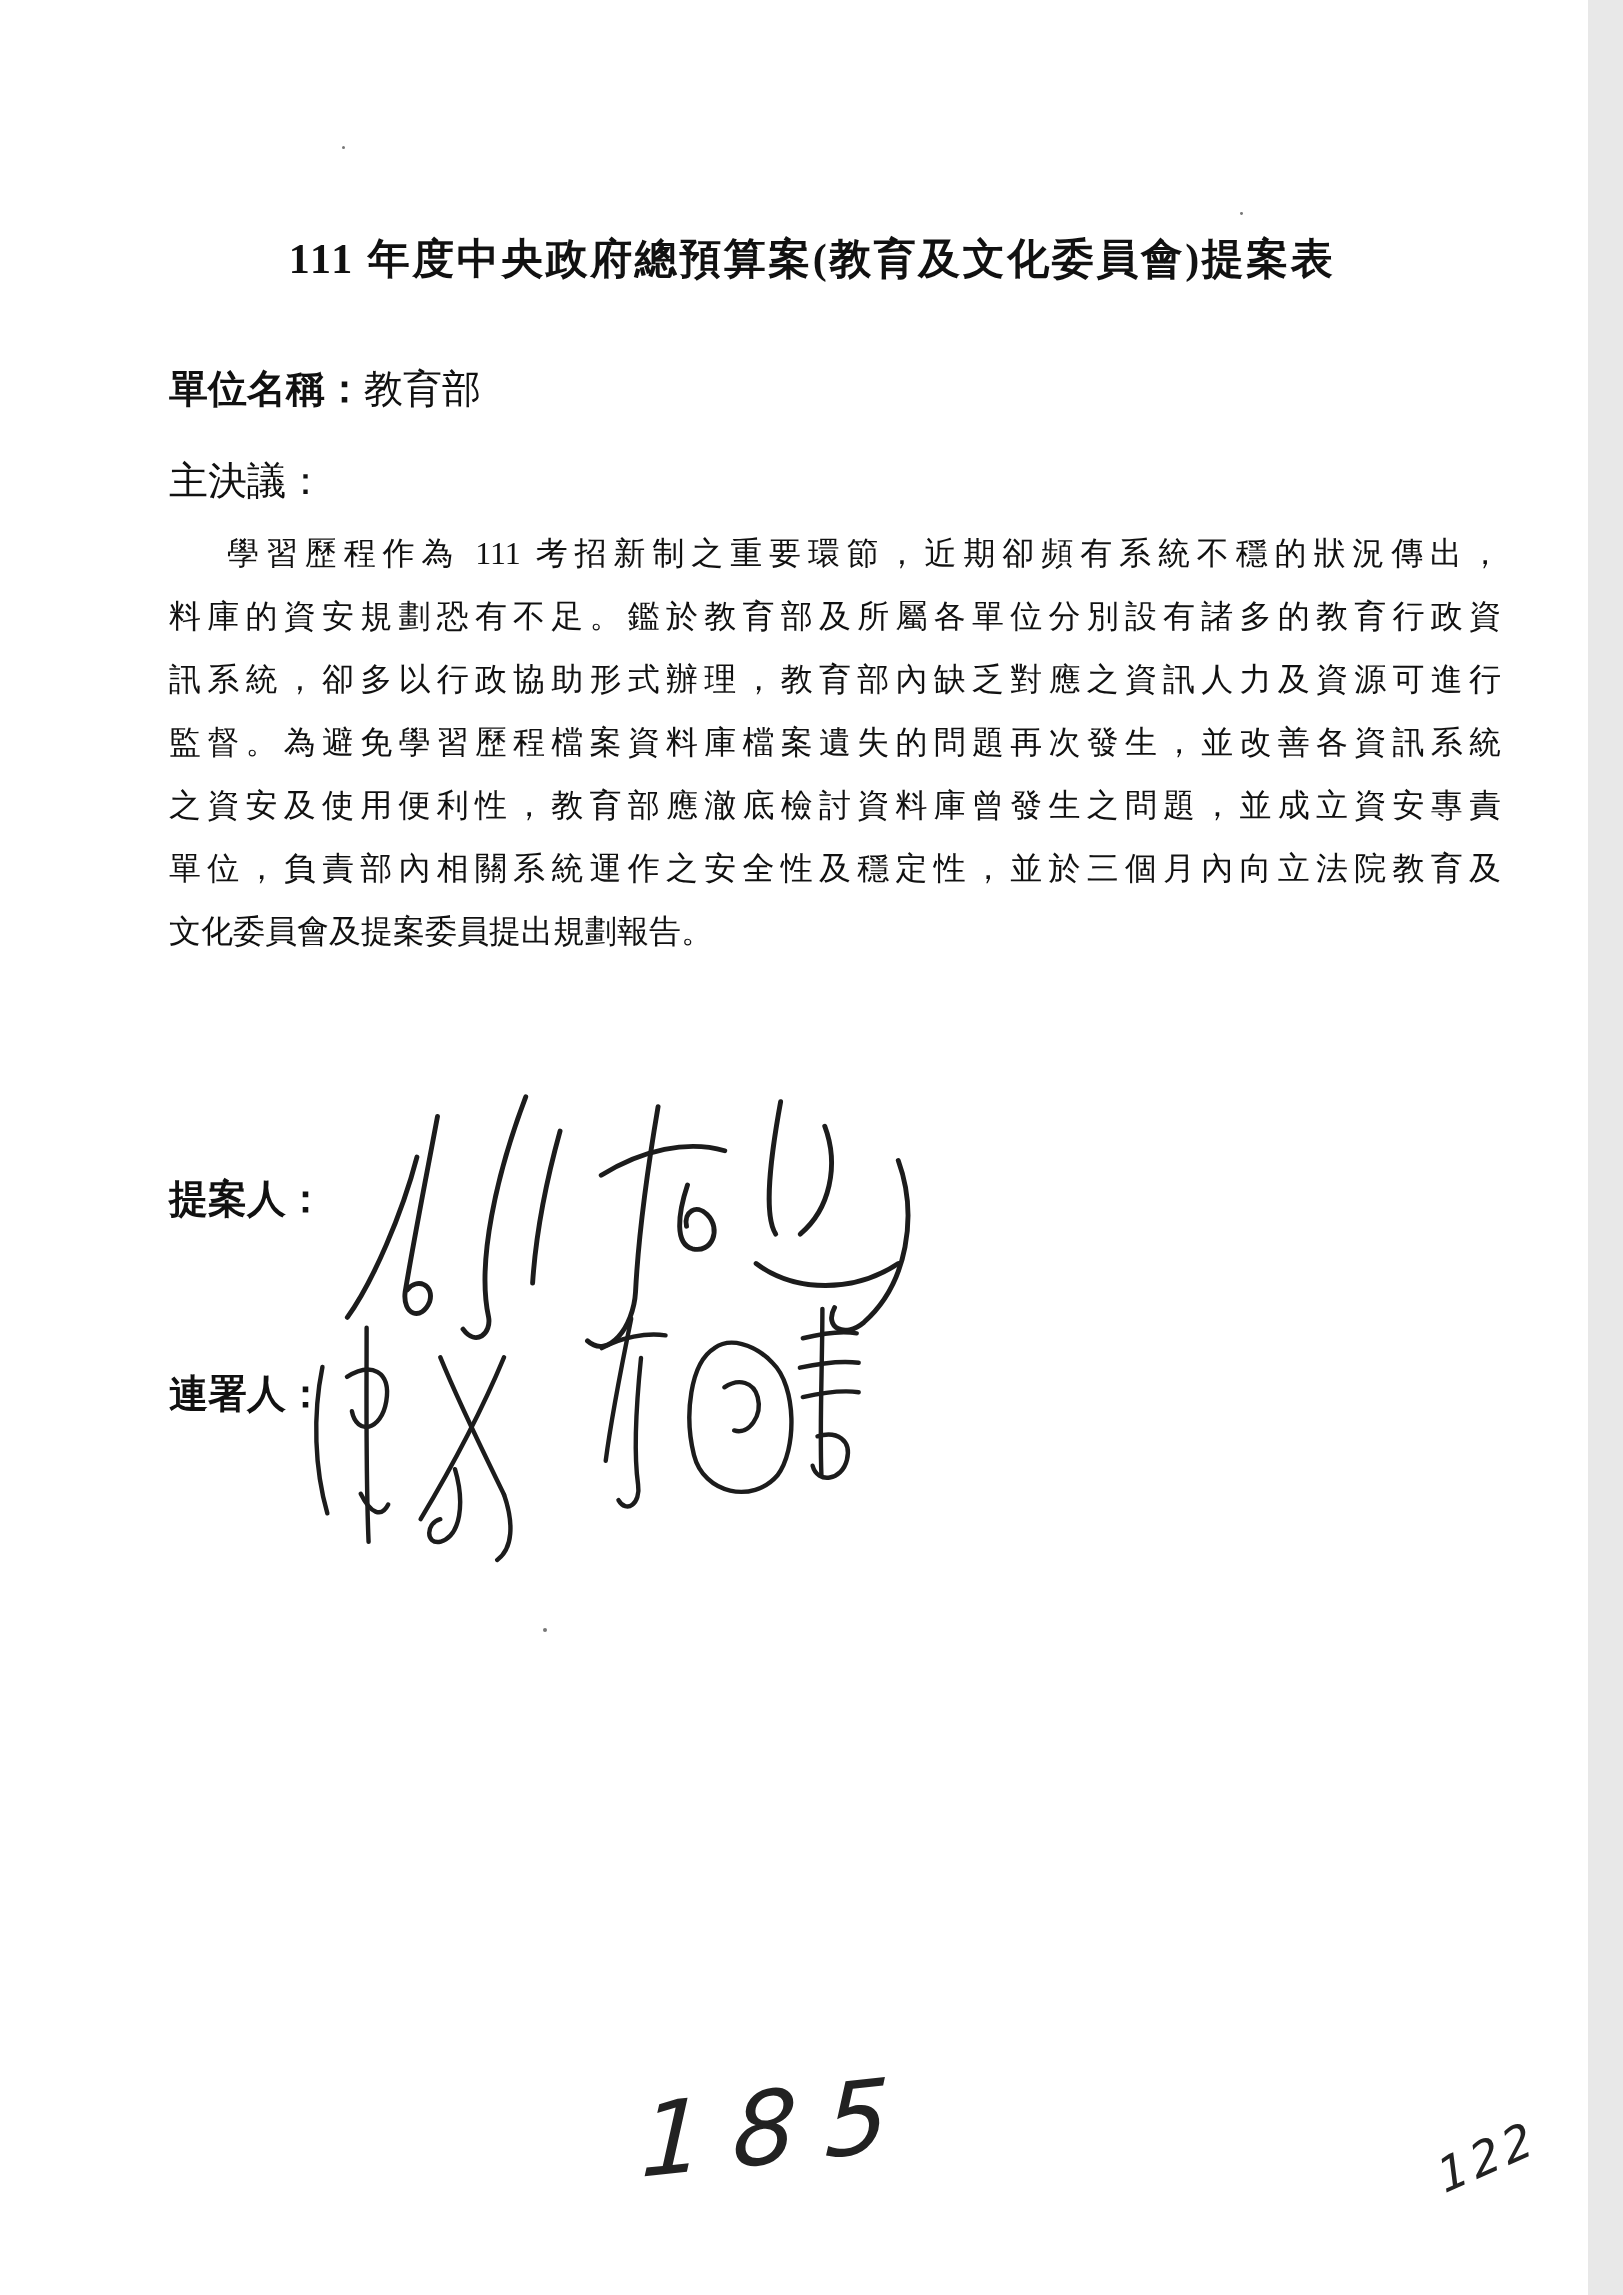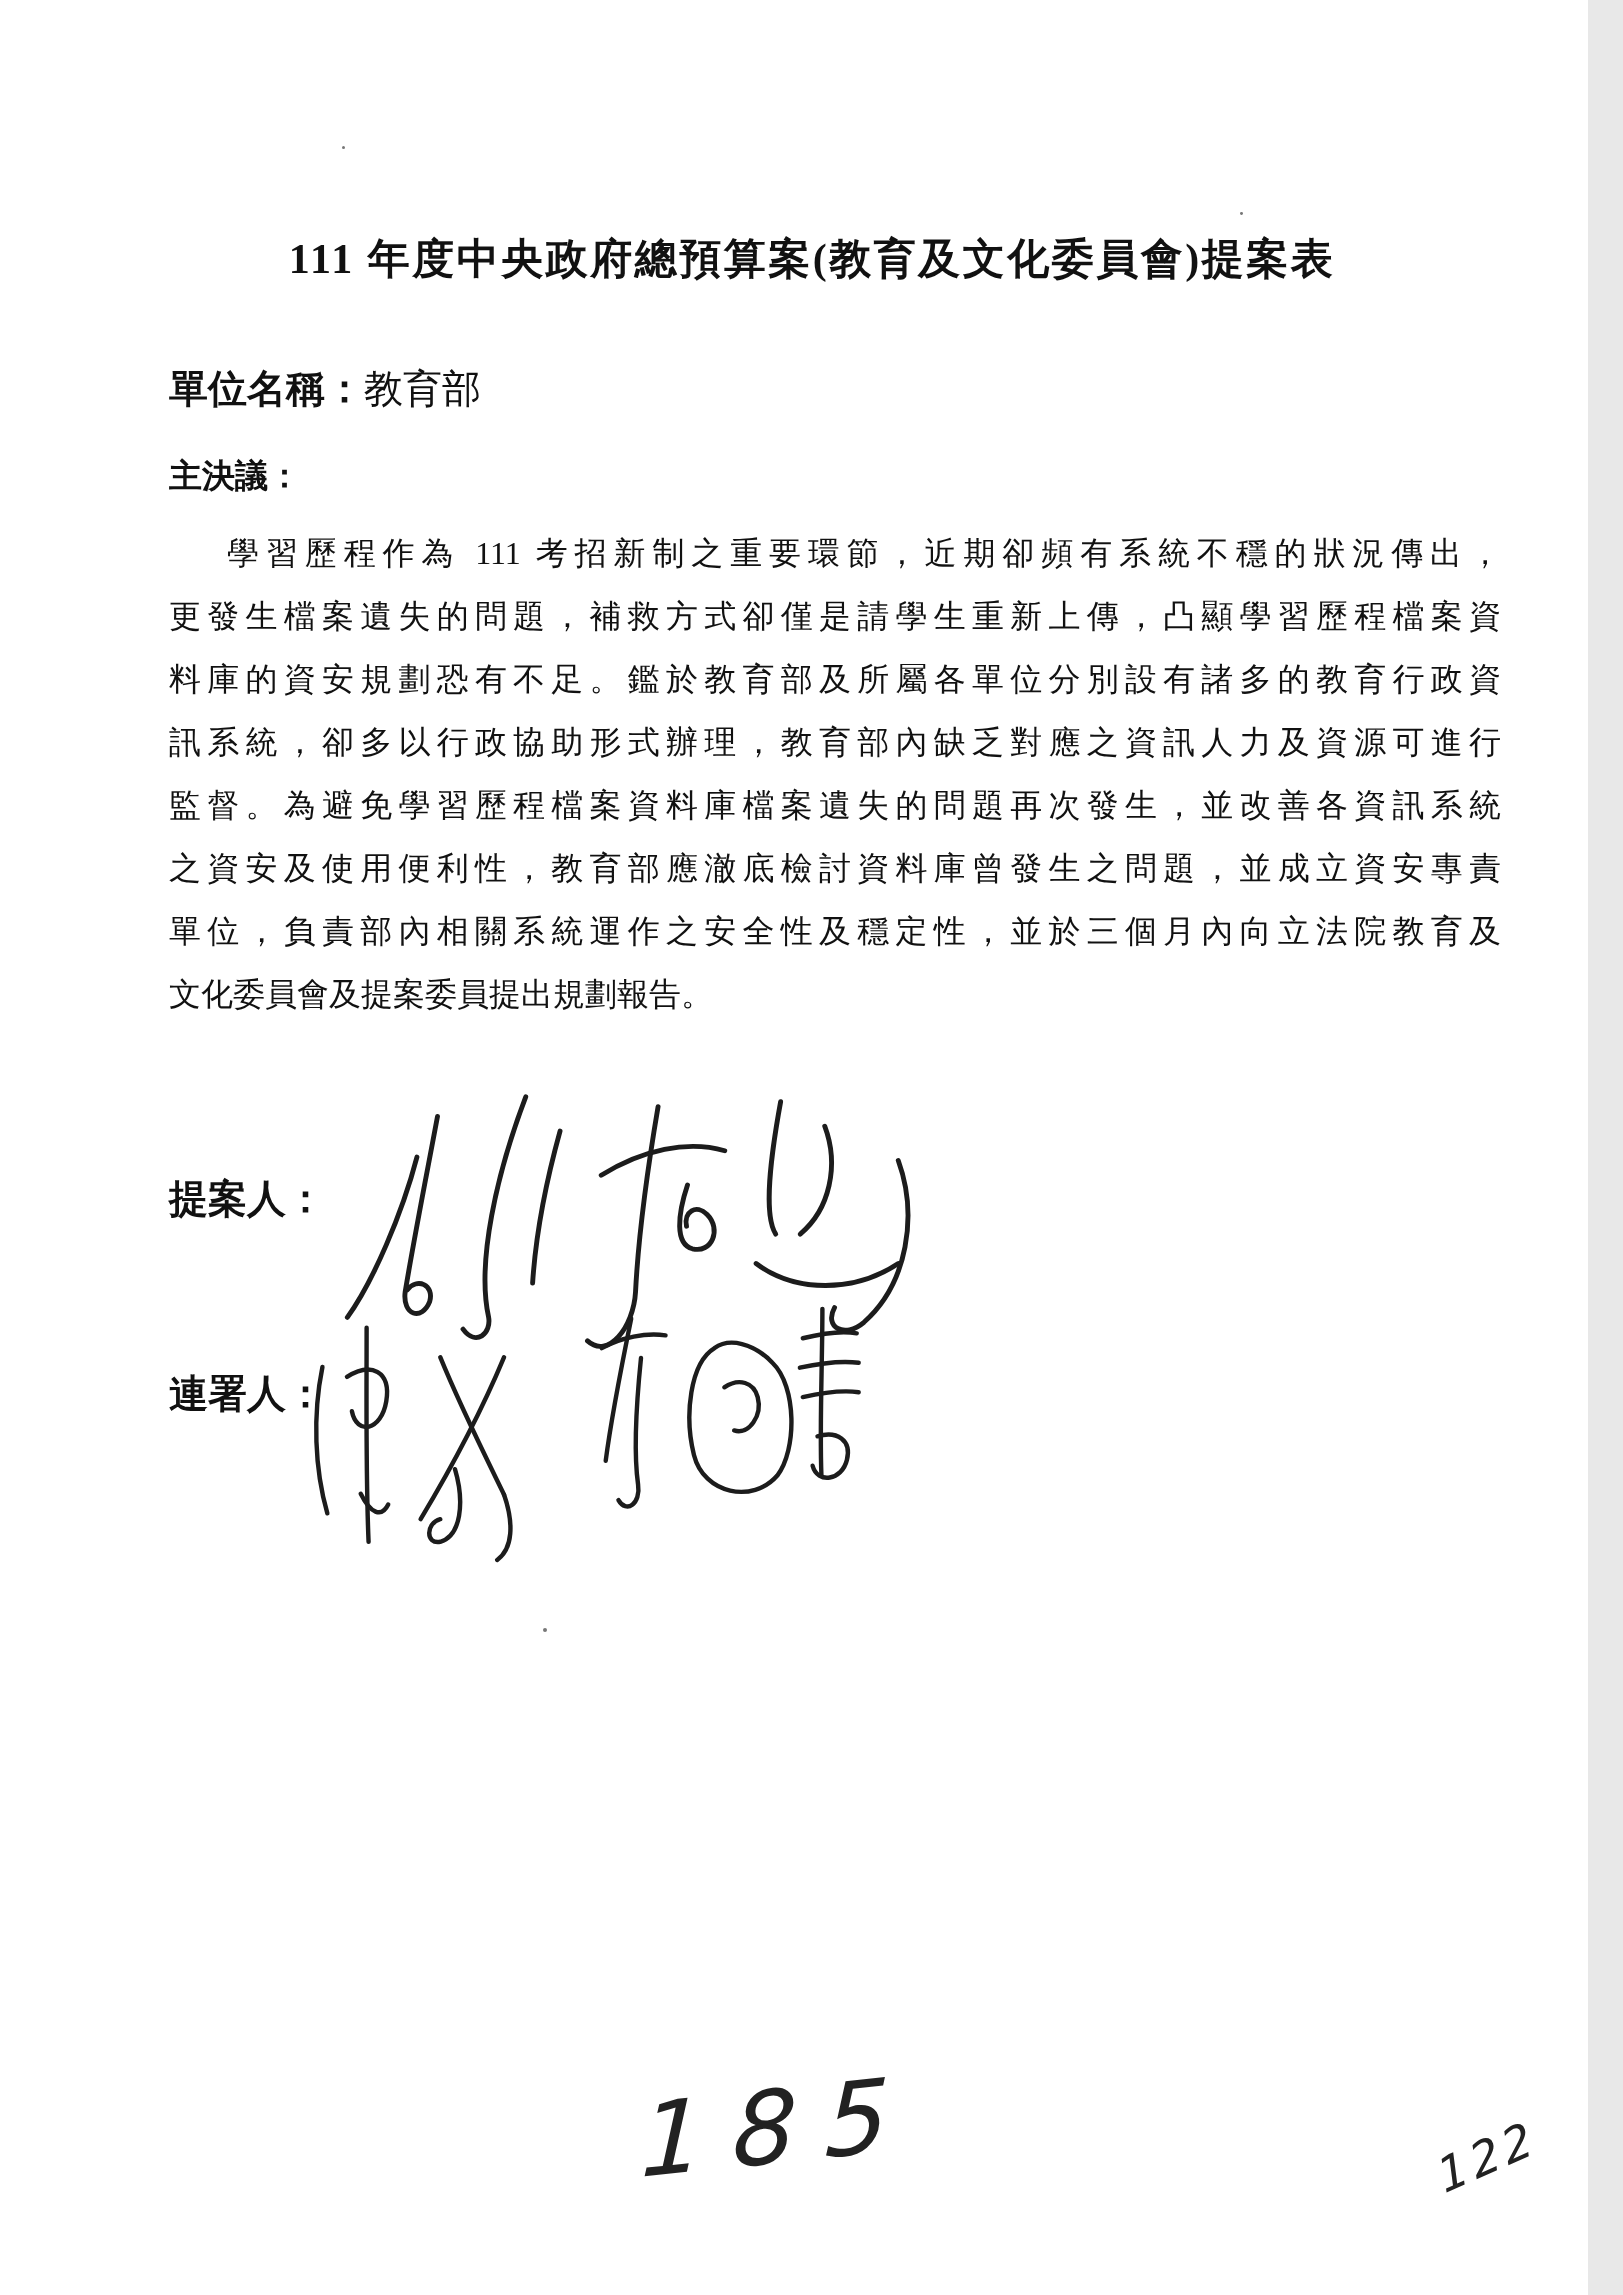--- a/index.html
+++ b/index.html
@@ -32,22 +32,22 @@
     top: 362px;
     left: 169px;
     font-size: 39px;
     white-space: nowrap;
   }
   .unit-row .lbl { font-weight: 700; margin-top: 15px; }
   .resolution-label {
     position: absolute;
     top: 454px;
     left: 169px;
-    font-size: 33px;
-    font-weight: 700;
+    font-size: 39px;
+    font-weight: 400;
     white-space: nowrap;
   }
   .resolution-body {
     position: absolute;
     top: 522px;
     left: 169px;
     width: 1332px;
     font-size: 32px;
   }
   .res-line {
@@ -116,21 +116,20 @@
   <div class="doc-title">111 年度中央政府總預算案(教育及文化委員會)提案表</div>
 
   <div class="unit-row">
     <span class="lbl">單位名稱：</span><span>教育部</span>
   </div>
 
   <div class="resolution-label">主決議：</div>
 
   <div class="resolution-body">
     <div class="res-line first">學習歷程作為 111 考招新制之重要環節，近期卻頻有系統不穩的狀況傳出，</div>
-    <div class="res-line">更發生檔案遺失的問題，補救方式卻僅是請學生重新上傳，凸顯學習歷程檔案資</div>
     <div class="res-line">料庫的資安規劃恐有不足。鑑於教育部及所屬各單位分別設有諸多的教育行政資</div>
     <div class="res-line">訊系統，卻多以行政協助形式辦理，教育部內缺乏對應之資訊人力及資源可進行</div>
     <div class="res-line">監督。為避免學習歷程檔案資料庫檔案遺失的問題再次發生，並改善各資訊系統</div>
     <div class="res-line">之資安及使用便利性，教育部應澈底檢討資料庫曾發生之問題，並成立資安專責</div>
     <div class="res-line">單位，負責部內相關系統運作之安全性及穩定性，並於三個月內向立法院教育及</div>
     <div class="res-line last">文化委員會及提案委員提出規劃報告。</div>
   </div>
 
   <div class="sig-label proposer">提案人：</div>
 

